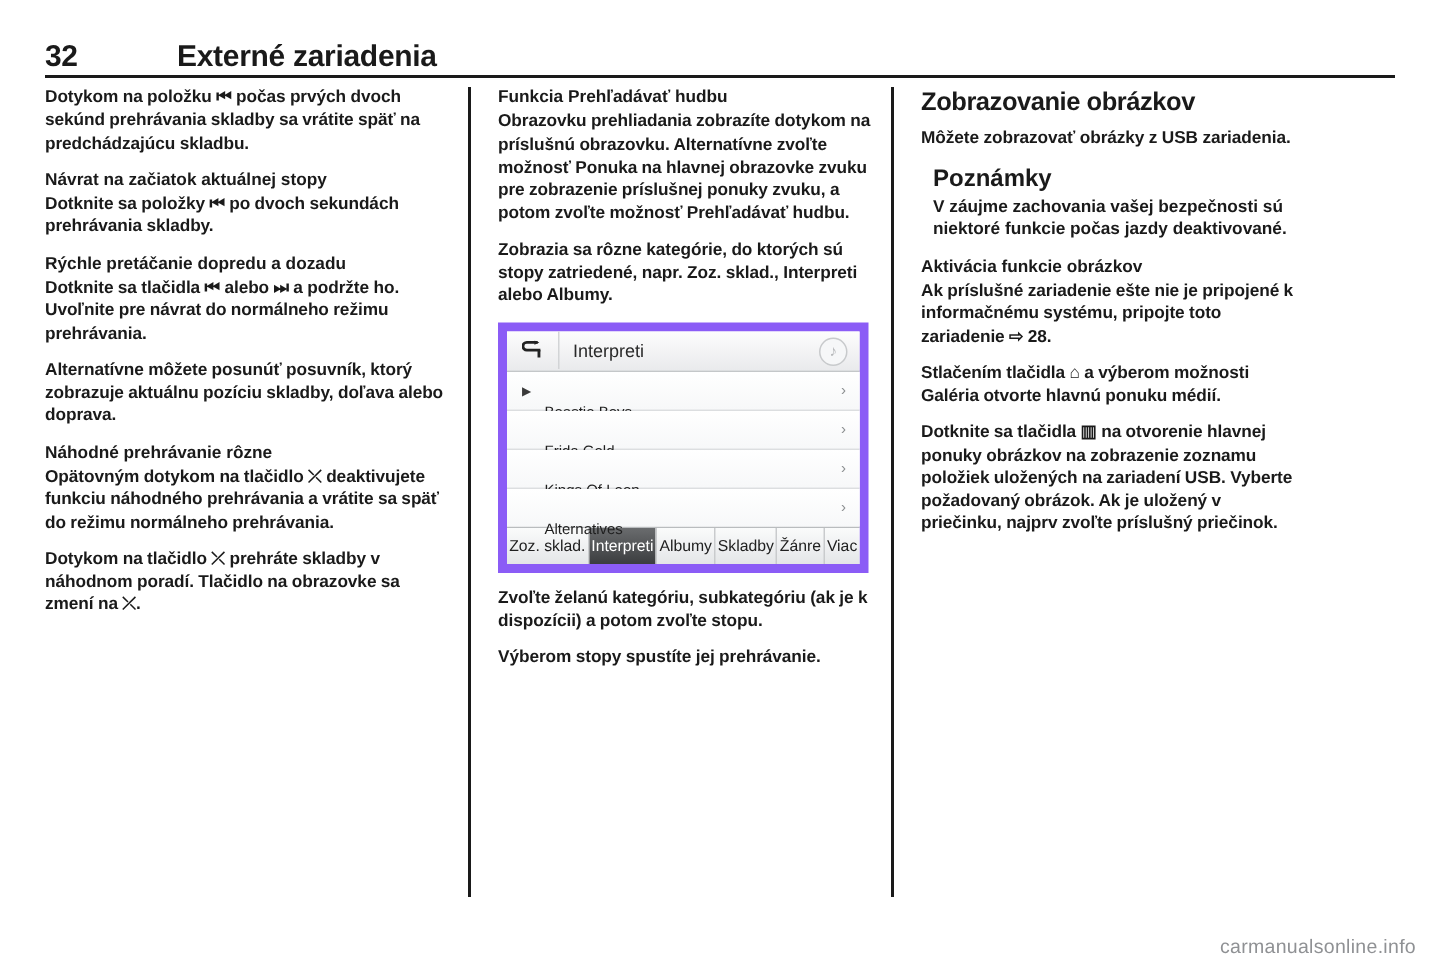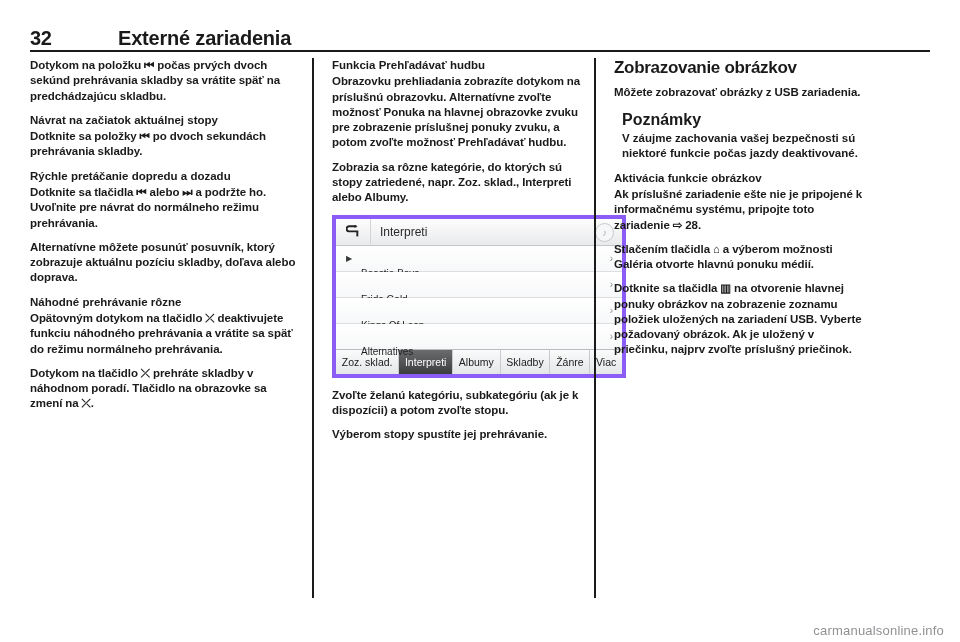--- a/index.html
+++ b/index.html
@@ -23,25 +23,24 @@
     left: 0; top: 0;
     width: 960px;
     height: 642px;
     background: #fff;
   }
 
   
   .runhead {
     position: absolute;
     left: 30px;
-    top: 18px;
+    top: 28px;
     width: 900px;
     height: 30px;
     display: flex;
-    align-items: flex-end;
   }
   .runhead .folio {
     font-size: 20px;
     font-weight: bold;
     letter-spacing: -0.3px;
     width: 88px;
     line-height: 1;
   }
   .runhead .chapter {
     font-size: 20px;
@@ -109,23 +108,23 @@
   }
   .note-body {
     margin: 0 0 9px 8px;
     font-size: 11.5px;
     line-height: 1.33;
     font-weight: bold;
   }
 
   
   .shot {
-    width: 294px;
+    width: 247px;
     margin: 6px 0 10px 0;
-    border: 4px solid #8b5cf6;
+    border: 6px solid #8b5cf6;
     background: #ffffff;
     box-sizing: border-box;
     font-weight: normal;
   }
   .shot-title {
     height: 26px;
     display: flex;
     align-items: center;
     background: linear-gradient(#fdfdfd, #e9eaec);
     border-bottom: 1px solid #c4c7c9;

